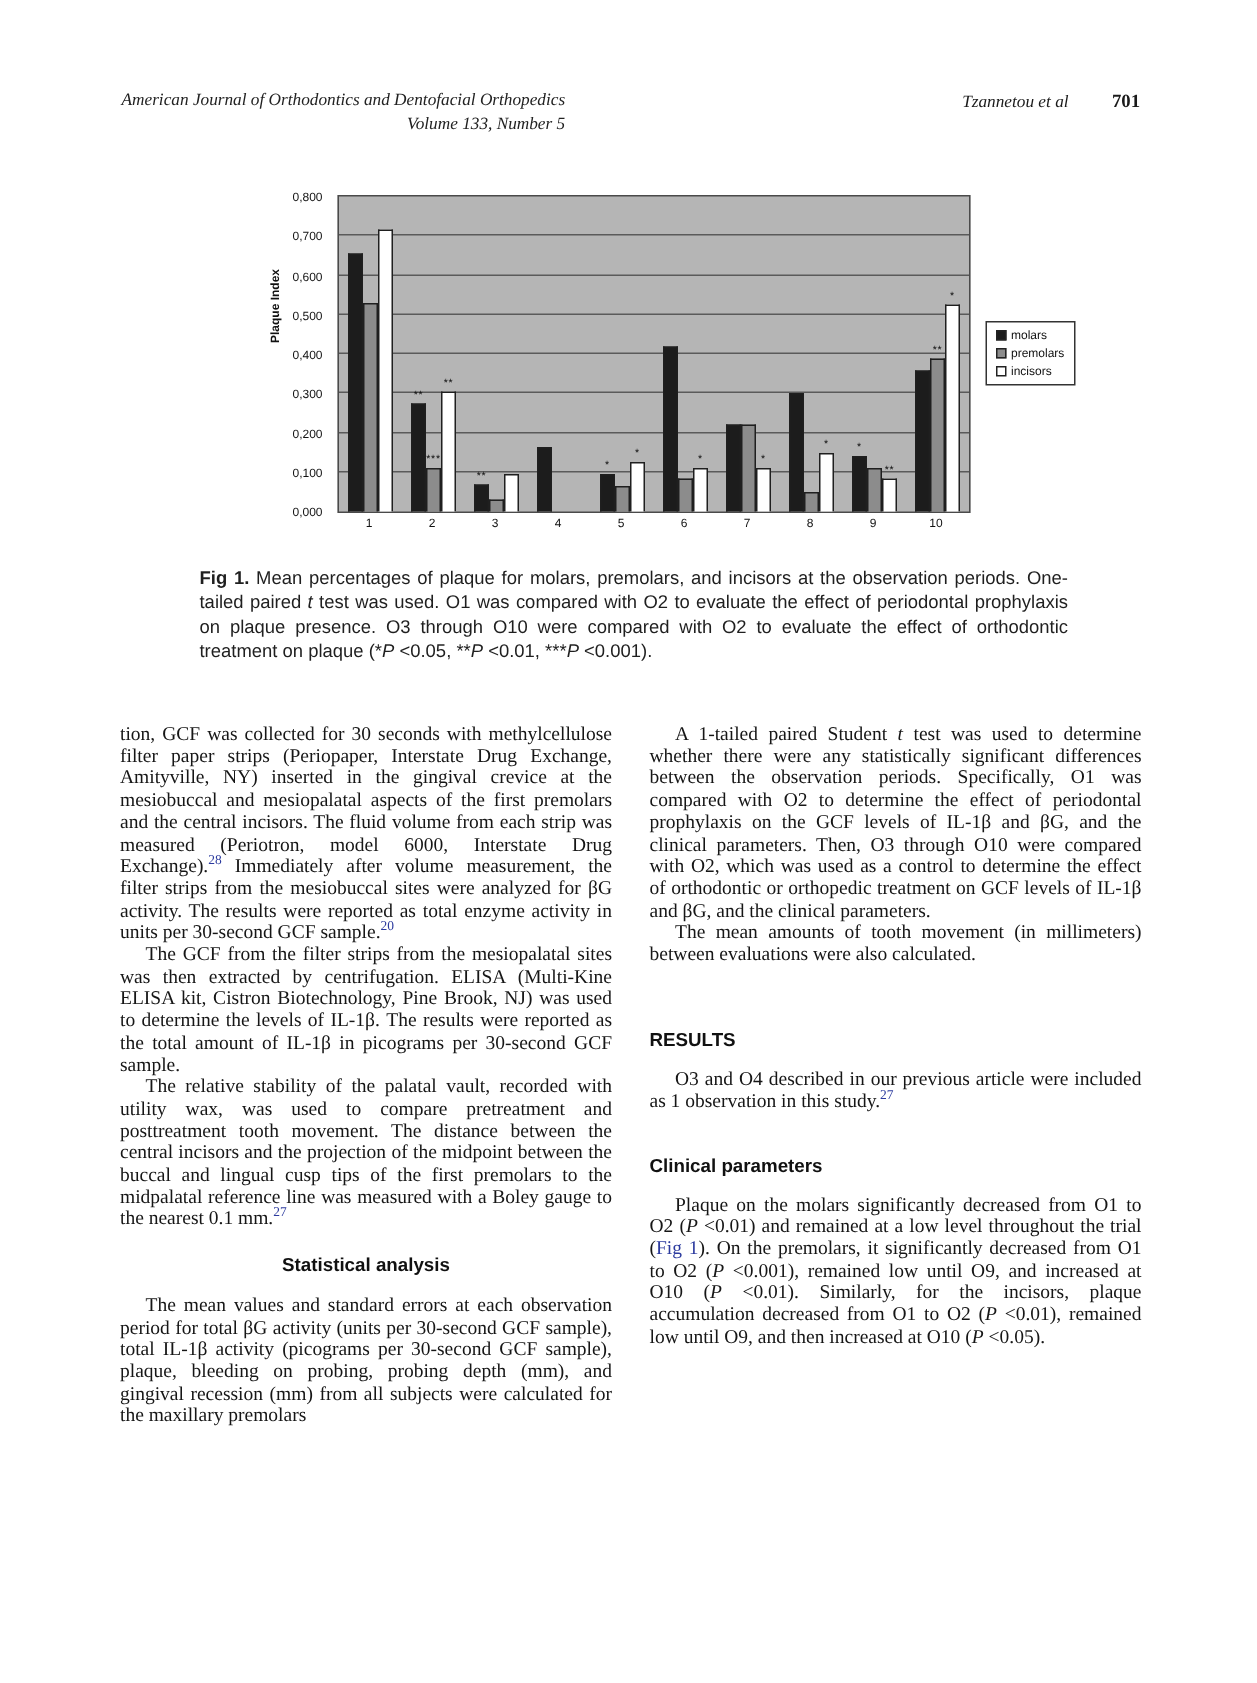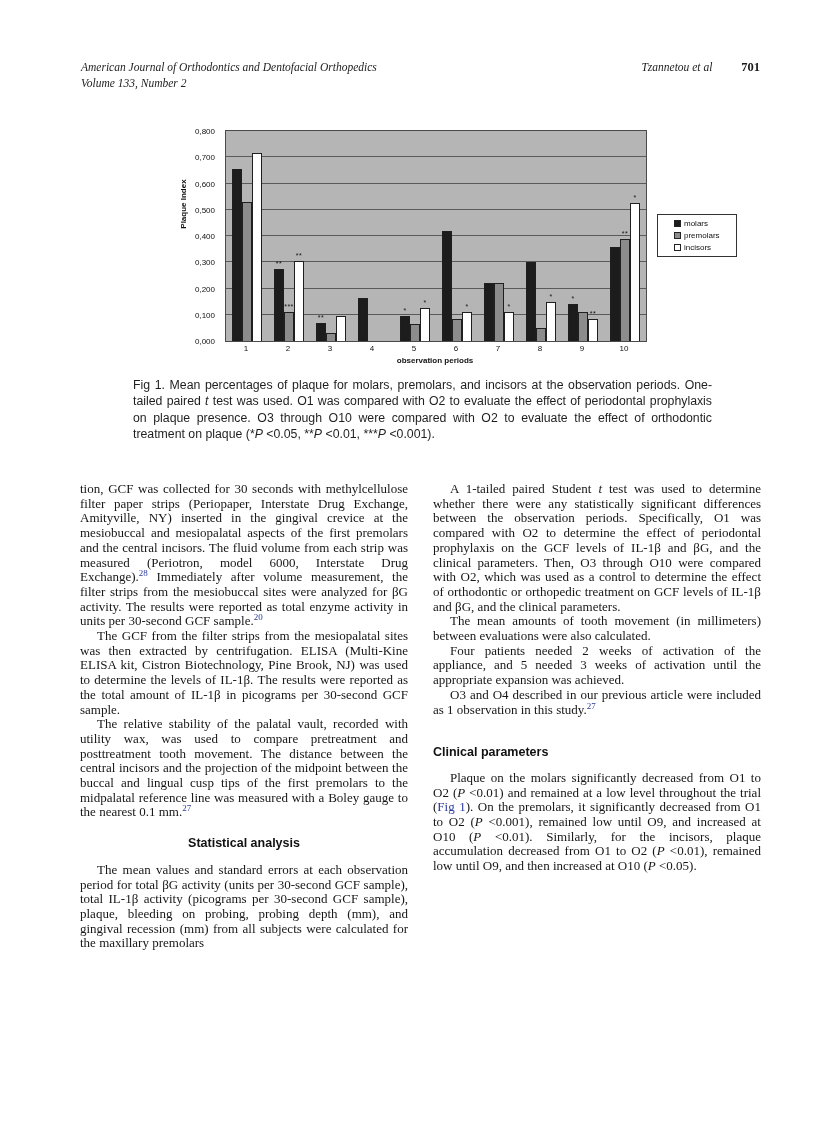--- a/index.html
+++ b/index.html
@@ -1,20 +1,20 @@
 <!DOCTYPE html>
 <html><head>
 <meta charset="utf-8">
 <style>
   html,body{margin:0;padding:0;background:#ffffff;}
   .page{position:relative;width:838px;height:1122px;background:#ffffff;overflow:hidden;
         font-family:"Liberation Serif",serif;color:#1a1a1a;}
 
   
-  .hdr{position:absolute;left:81px;right:78px;top:60px;display:flex;justify-content:space-between;align-items:flex-start;}
+  .hdr{position:absolute;left:81px;right:78px;top:60px;display:flex;justify-content:space-between;align-items:flex-start;text-align:right;}
   .hdr-left{font-style:italic;font-size:11.5px;line-height:1.35;color:#222;}
   .hdr-right{font-size:11.5px;white-space:nowrap;}
   .hdr-right .auth{font-style:italic;}
   .hdr-right .pgnum{font-style:normal;font-weight:bold;font-size:12.5px;margin-left:26px;}
 
   
   .figure{position:absolute;left:185px;top:122px;width:566px;height:246px;}
   .plot{position:absolute;left:40px;top:8px;width:420px;height:210px;background:#b5b5b5;
         border:1px solid #4a4a4a;}
   .gridline{position:absolute;left:0;right:0;height:1px;background:#5a5a5a;}
@@ -25,29 +25,29 @@
   .ytick{position:absolute;right:100%;margin-right:4px;width:34px;text-align:center;
          font-family:"Liberation Sans",sans-serif;font-size:8px;color:#111;}
   .xticks{position:absolute;left:40px;top:222px;width:420px;display:flex;}
   .xtick{width:42px;text-align:center;font-family:"Liberation Sans",sans-serif;font-size:8px;color:#111;}
   .ylab{position:absolute;left:-6px;top:70px;transform:rotate(-90deg);transform-origin:left top;
         font-family:"Liberation Sans",sans-serif;font-size:8px;font-weight:bold;color:#111;
         width:120px;text-align:center;transform:rotate(-90deg) translateX(-60%);}
   .xlab{position:absolute;left:40px;top:234px;width:420px;text-align:center;
         font-family:"Liberation Sans",sans-serif;font-size:8px;font-weight:bold;color:#111;}
   .legend{position:absolute;left:472px;top:92px;background:#ffffff;border:1px solid #333;
-          padding:4px 16px;display:flex;flex-direction:column;gap:3px;}
+          padding:4px 6px;display:flex;flex-direction:column;gap:3px;}
   .leg-item{display:flex;align-items:center;gap:3px;font-family:"Liberation Sans",sans-serif;font-size:8px;color:#111;white-space:nowrap;}
   .leg-swatch{width:7px;height:7px;border:1px solid #222;box-sizing:border-box;}
 
   
   .caption{position:absolute;left:133px;top:377px;width:579px;
            font-family:"Liberation Sans",sans-serif;font-size:12.3px;line-height:1.33;
            text-align:justify;color:#1f1f1f;}
-  .caption b{font-weight:normal;}
+  .caption b{font-weight:bold;}
 
   
   .col{position:absolute;top:482px;width:328px;font-size:13px;line-height:14.7px;
        text-align:justify;color:#161616;}
   .col-left{left:80px;}
   .col-right{left:433px;}
   .col p{margin:0;}
   .col p.ind{text-indent:17px;}
   .h-sans{font-family:"Liberation Sans",sans-serif;font-weight:bold;font-size:12.5px;
           text-align:left;color:#111;}
@@ -59,21 +59,21 @@
   i{font-style:italic;}
 </style>
 </head>
 <body>
 
 <div class="page">
 
   <div class="hdr">
     <div class="hdr-left">
       <div>American Journal of Orthodontics and Dentofacial Orthopedics</div>
-      <div>Volume 133, Number 2</div>
+      <div>Volume 133, Number 5</div>
     </div>
     <div class="hdr-right">
       <span class="auth">Tzannetou et al</span>
       <span class="pgnum">701</span>
     </div>
   </div>
 
   <div class="figure">
     <div class="ylab">Plaque Index</div>
     <div class="plot" id="plot-area">
@@ -175,21 +175,20 @@
         <div class="xtick">2</div>
         <div class="xtick">3</div>
         <div class="xtick">4</div>
         <div class="xtick">5</div>
         <div class="xtick">6</div>
         <div class="xtick">7</div>
         <div class="xtick">8</div>
         <div class="xtick">9</div>
         <div class="xtick">10</div>
       </div>
-    <div class="xlab">observation periods</div>
     <div class="legend" id="legend">
         <div class="leg-item">
           <span class="leg-swatch" style="background: rgb(28, 28, 28);"></span>
           <span>molars</span>
         </div>
         <div class="leg-item">
           <span class="leg-swatch" style="background: rgb(140, 140, 140);"></span>
           <span>premolars</span>
         </div>
         <div class="leg-item">
@@ -205,19 +204,19 @@
     <p><span>tion, GCF was collected for 30 seconds with methylcellulose filter paper strips (Periopaper, Interstate Drug Exchange, Amityville, NY) inserted in the gingival crevice at the mesiobuccal and mesiopalatal aspects of the first premolars and the central incisors. The fluid volume from each strip was measured (Periotron, model 6000, Interstate Drug Exchange).</span><sup class="ref">28</sup><span> Immediately after volume measurement, the filter strips from the mesiobuccal sites were analyzed for βG activity. The results were reported as total enzyme activity in units per 30-second GCF sample.</span><sup class="ref">20</sup></p>
     <p class="ind"><span>The GCF from the filter strips from the mesiopalatal sites was then extracted by centrifugation. ELISA (Multi-Kine ELISA kit, Cistron Biotechnology, Pine Brook, NJ) was used to determine the levels of IL-1β. The results were reported as the total amount of IL-1β in picograms per 30-second GCF sample.</span></p>
     <p class="ind"><span>The relative stability of the palatal vault, recorded with utility wax, was used to compare pretreatment and posttreatment tooth movement. The distance between the central incisors and the projection of the midpoint between the buccal and lingual cusp tips of the first premolars to the midpalatal reference line was measured with a Boley gauge to the nearest 0.1 mm.</span><sup class="ref">27</sup></p>
     <div class="h-sans h-stat">Statistical analysis</div>
     <p class="ind"><span>The mean values and standard errors at each observation period for total βG activity (units per 30-second GCF sample), total IL-1β activity (picograms per 30-second GCF sample), plaque, bleeding on probing, probing depth (mm), and gingival recession (mm) from all subjects were calculated for the maxillary premolars</span></p>
   </div>
 
   <div class="col col-right">
     <p class="ind"><span>A 1-tailed paired Student </span><i>t</i><span> test was used to determine whether there were any statistically significant differences between the observation periods. Specifically, O1 was compared with O2 to determine the effect of periodontal prophylaxis on the GCF levels of IL-1β and βG, and the clinical parameters. Then, O3 through O10 were compared with O2, which was used as a control to determine the effect of orthodontic or orthopedic treatment on GCF levels of IL-1β and βG, and the clinical parameters.</span></p>
     <p class="ind"><span>The mean amounts of tooth movement (in millimeters) between evaluations were also calculated.</span></p>
-    <p class="ind"><span>Four patients needed 2 weeks of activation of the appliance, and 5 needed 3 weeks of activation until the appropriate expansion was achieved.</span></p>
+    <div class="h-sans h-results">RESULTS</div>
     <p class="ind"><span>O3 and O4 described in our previous article were included as 1 observation in this study.</span><sup class="ref">27</sup></p>
     <div class="h-sans h-clin">Clinical parameters</div>
     <p class="ind"><span>Plaque on the molars significantly decreased from O1 to O2 (</span><i>P</i><span> &lt;0.01) and remained at a low level throughout the trial (</span><span class="fig-link">Fig 1</span><span>). On the premolars, it significantly decreased from O1 to O2 (</span><i>P</i><span> &lt;0.001), remained low until O9, and increased at O10 (</span><i>P</i><span> &lt;0.01). Similarly, for the incisors, plaque accumulation decreased from O1 to O2 (</span><i>P</i><span> &lt;0.01), remained low until O9, and then increased at O10 (</span><i>P</i><span> &lt;0.05).</span></p>
   </div>
 
 </div>
 
 </body></html>

